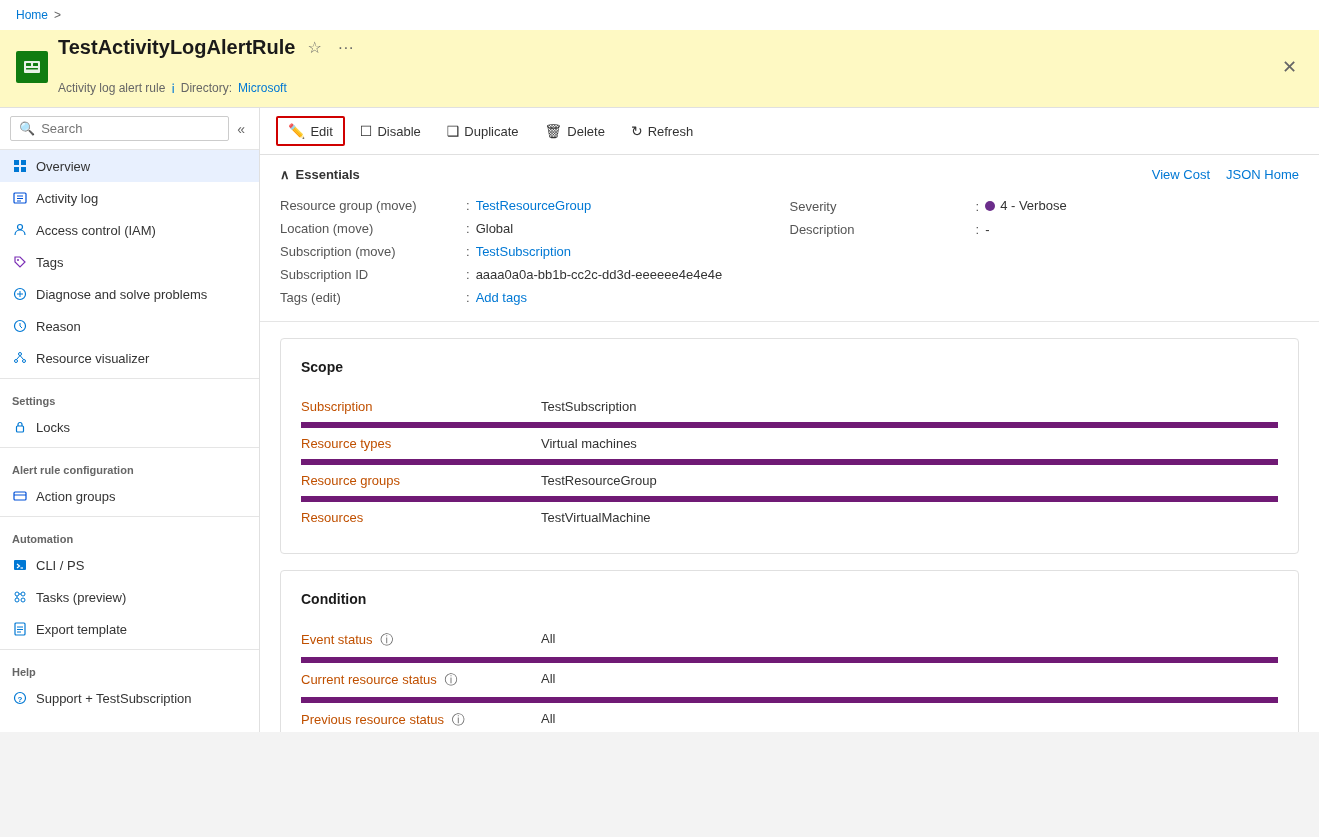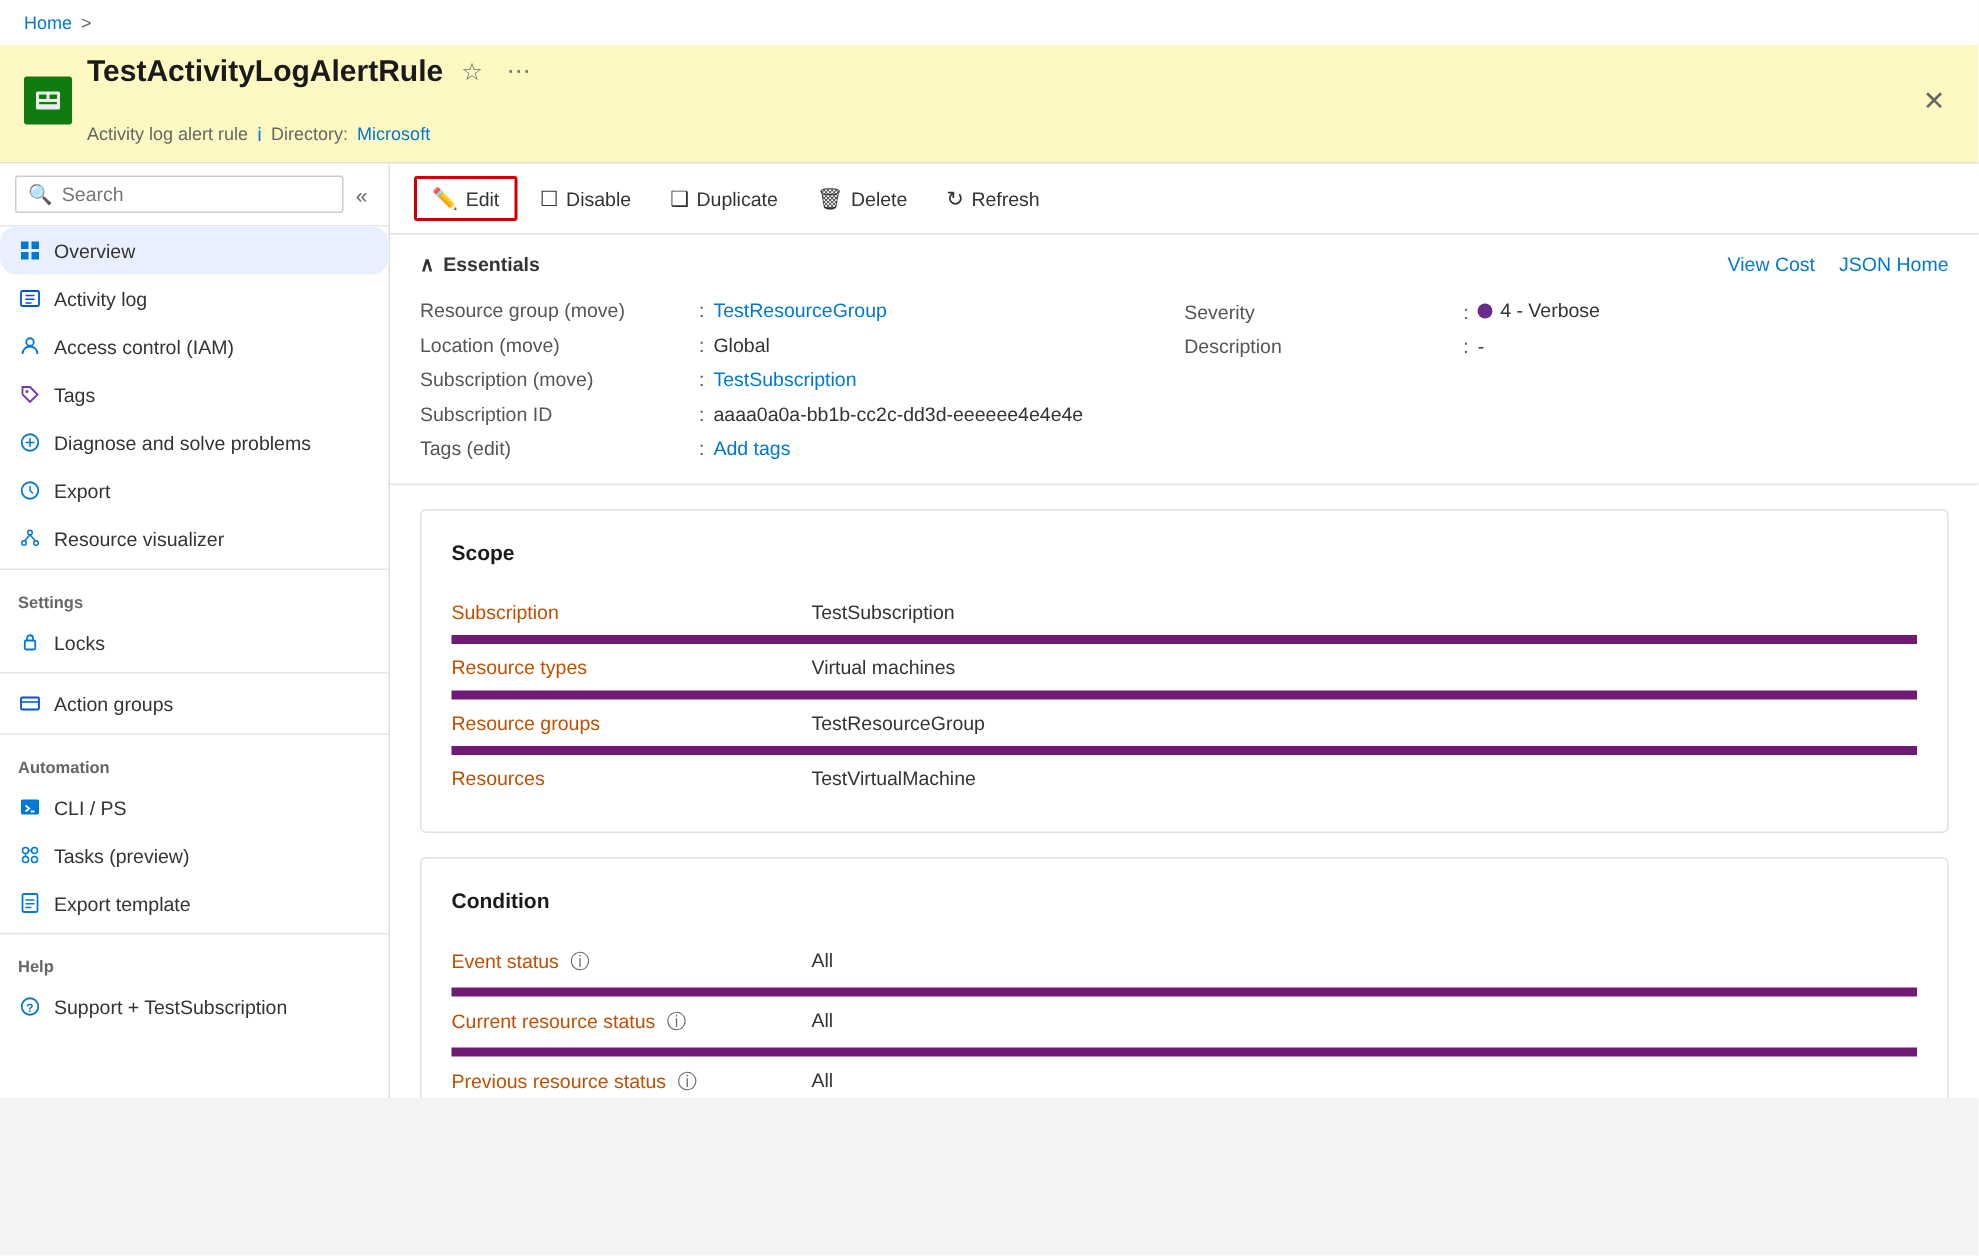--- a/index.html
+++ b/index.html
@@ -27,21 +27,21 @@
     .main-layout { display: flex; flex: 1; overflow: hidden; }
 
     
     .sidebar { width: 260px; background: #fff; border-right: 1px solid #e0e0e0; display: flex; flex-direction: column; overflow-y: auto; flex-shrink: 0; }
 
     .search-box-container { padding: 8px 10px; border-bottom: 1px solid #e5e5e5; display: flex; align-items: center; gap: 4px; }
     .search-box { display: flex; align-items: center; flex: 1; border: 1px solid #ccc; border-radius: 2px; padding: 4px 8px; gap: 6px; background: #fff; }
     .search-box input { border: none; outline: none; font-size: 13px; width: 100%; }
     .collapse-btn { background: none; border: none; cursor: pointer; color: #666; font-size: 14px; padding: 2px 4px; }
 
-    .sidebar-item { display: flex; align-items: center; gap: 8px; padding: 8px 12px; cursor: pointer; color: #333; text-decoration: none; font-size: 13px; border-radius: 11px; }
+    .sidebar-item { display: flex; align-items: center; gap: 8px; padding: 8px 12px; cursor: pointer; color: #333; text-decoration: none; font-size: 13px; }
     .sidebar-item.active { background: #e8f0fe; }
     .sidebar-item .item-icon { width: 16px; height: 16px; display: flex; align-items: center; justify-content: center; flex-shrink: 0; }
 
     .sidebar-section-label { padding: 12px 12px 4px 12px; font-size: 11px; font-weight: 600; color: #666; text-transform: none; }
     .sidebar-divider { border: none; border-top: 1px solid #e5e5e5; margin: 4px 0; }
 
     
     .content-area { flex: 1; overflow-y: auto; background: #fff; }
 
     
@@ -179,21 +179,21 @@
         <span>Diagnose and solve problems</span>
       </div>
 
       <div class="sidebar-item">
         <span class="item-icon">
           <svg width="14" height="14" viewBox="0 0 14 14">
               <circle cx="7" cy="7" r="5.5" fill="none" stroke="#0078d4" stroke-width="1.2"></circle>
               <polyline points="7,4 7,7 9,9" fill="none" stroke="#0078d4" stroke-width="1"></polyline>
             </svg>
         </span>
-        <span>Export</span>
+        <span>Reason</span>
       </div>
 
       <div class="sidebar-item">
         <span class="item-icon">
           <svg width="14" height="14" viewBox="0 0 14 14">
               <circle cx="7" cy="3" r="1.5" fill="none" stroke="#0078d4" stroke-width="1"></circle>
               <circle cx="3" cy="10" r="1.5" fill="none" stroke="#0078d4" stroke-width="1"></circle>
               <circle cx="11" cy="10" r="1.5" fill="none" stroke="#0078d4" stroke-width="1"></circle>
               <line x1="7" y1="4.5" x2="3.5" y2="8.5" stroke="#0078d4" stroke-width="1"></line>
               <line x1="7" y1="4.5" x2="10.5" y2="8.5" stroke="#0078d4" stroke-width="1"></line>
@@ -209,20 +209,21 @@
         <span class="item-icon">
           <svg width="14" height="14" viewBox="0 0 14 14">
               <rect x="3.5" y="6" width="7" height="6" rx="1" fill="none" stroke="#0078d4" stroke-width="1.2"></rect>
               <path d="M5 6V4.5a2 2 0 0 1 4 0V6" fill="none" stroke="#0078d4" stroke-width="1.2"></path>
             </svg>
         </span>
         <span>Locks</span>
       </div>
 
       <hr class="sidebar-divider">
+      <div class="sidebar-section-label">Alert rule configuration</div>
 
       <div class="sidebar-item">
         <span class="item-icon">
           <svg width="14" height="14" viewBox="0 0 14 14">
               <rect x="1" y="3" width="12" height="8" rx="1" fill="none" stroke="#0050d8" stroke-width="1.2"></rect>
               <line x1="1" y1="6" x2="13" y2="6" stroke="#0050d8" stroke-width="1"></line>
             </svg>
         </span>
         <span>Action groups</span>
       </div>

